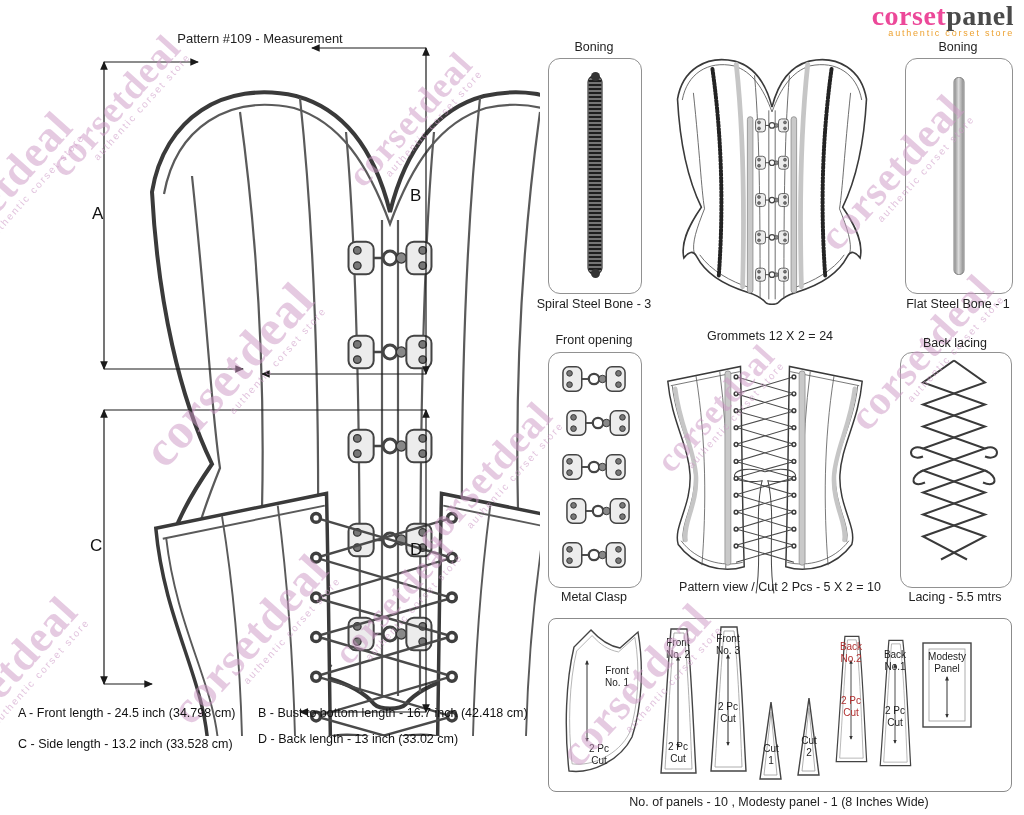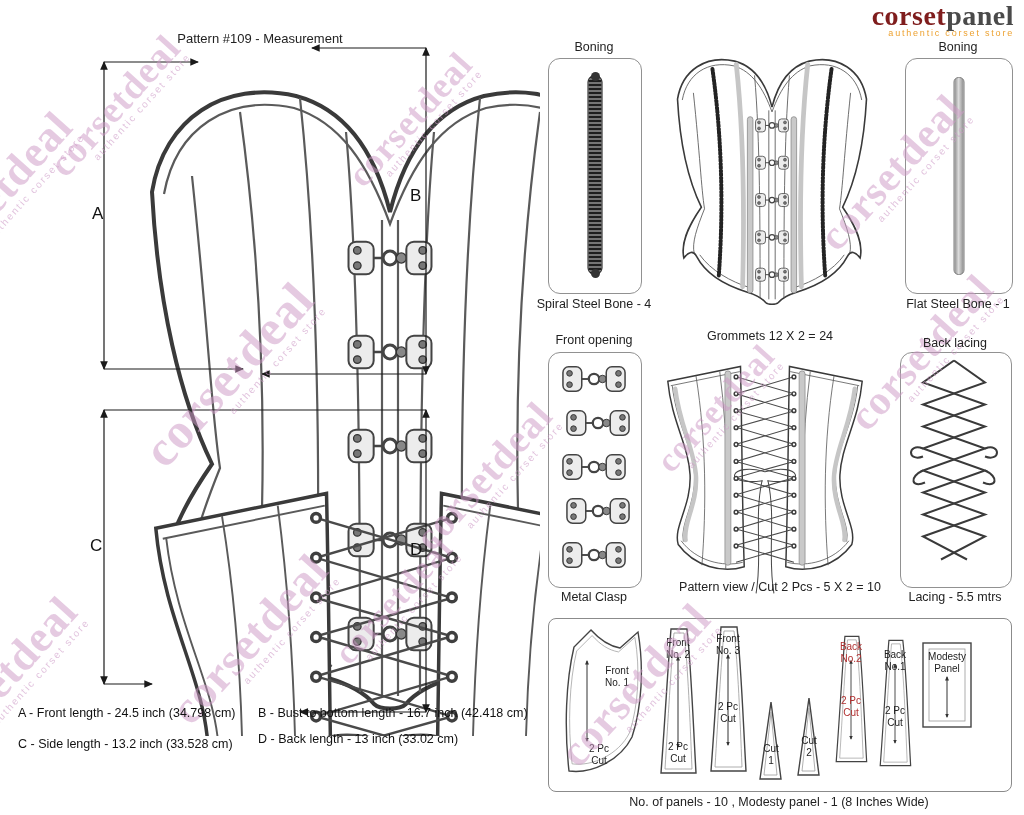--- a/index.html
+++ b/index.html
@@ -30,21 +30,21 @@
     border-radius:7px;background:repeating-linear-gradient(0deg,#1e1e1e 0 2px,#757575 2px 4px);
     border:1px solid #111;}
   .spiral-bone::before,.spiral-bone::after{content:"";position:absolute;left:50%;transform:translateX(-50%);
     width:9px;height:9px;border-radius:50%;background:#333;}
   .spiral-bone::before{top:-4px}.spiral-bone::after{bottom:-4px}
   .flat-bone{position:absolute;left:50%;transform:translateX(-50%);top:18px;width:9px;height:196px;
     border-radius:5px;background:linear-gradient(90deg,#8f8f8f,#dcdcdc 45%,#8f8f8f);border:1px solid #7a7a7a;}
   
   .logo{position:absolute;top:2px;right:10px;text-align:right;z-index:6;}
   .logo-main{font-family:"Liberation Serif",serif;font-weight:bold;font-size:28px;letter-spacing:.5px;line-height:1;}
-  .logo-gray{color:#7f1d1d;} .logo-dark{color:#4a4a4a;}
+  .logo-gray{color:#ec4899;} .logo-dark{color:#4a4a4a;}
   .logo-tag{font-size:9px;letter-spacing:1.8px;color:#eda231;margin-top:-2px;}
   
   .watermark{position:absolute;transform:rotate(-48deg);text-align:right;z-index:3;pointer-events:none;}
   .wm-main{font-family:"Liberation Serif",serif;font-weight:bold;letter-spacing:1px;
     color:rgba(205,153,198,.52);line-height:1;}
   .wm-sub{font-size:10px;letter-spacing:2px;color:rgba(205,153,198,.6);margin-top:-3px;}
   .w1{left:-100px;top:170px}.w1 .wm-main{font-size:44px}
   .w2{left:30px;top:85px}.w2 .wm-main{font-size:38px}
   .w3{left:118px;top:348px}.w3 .wm-main{font-size:50px}
   .w4{left:330px;top:100px}.w4 .wm-main{font-size:36px}
@@ -181,21 +181,21 @@
 
   <div class="logo">
     <span class="logo-main"><span class="logo-gray">corset</span><span class="logo-dark">panel</span></span>
     <div class="logo-tag">authentic corset store</div>
   </div>
 
   <div class="hw-label" style="left:548px;top:40px;width:92px;">Boning</div>
   <div class="hw-box" style="left:548px;top:58px;width:92px;height:234px;">
     <div class="spiral-bone"></div>
   </div>
-  <div class="hw-caption" style="left:528px;top:297px;width:132px;">Spiral Steel Bone - 4</div>
+  <div class="hw-caption" style="left:528px;top:297px;width:132px;">Spiral Steel Bone - 3</div>
 
   <svg class="abs z1" style="left:658px;top:50px;" width="228" height="262" viewBox="0 0 270 330">
     <use href="#symFront"></use>
     <path class="spiralb" d="M60 24 C72 110 74 200 68 284"></path>
     <path class="spiralb" d="M210 24 C198 110 196 200 202 284"></path>
     <path class="flats" d="M90 18 C100 110 100 218 98 298"></path>
     <path class="flats" d="M180 18 C170 110 170 218 172 298"></path>
     <rect class="flatr" x="104" y="84" width="7" height="222" rx="3.5"></rect>
     <rect class="flatr" x="159" y="84" width="7" height="222" rx="3.5"></rect>
   </svg>

